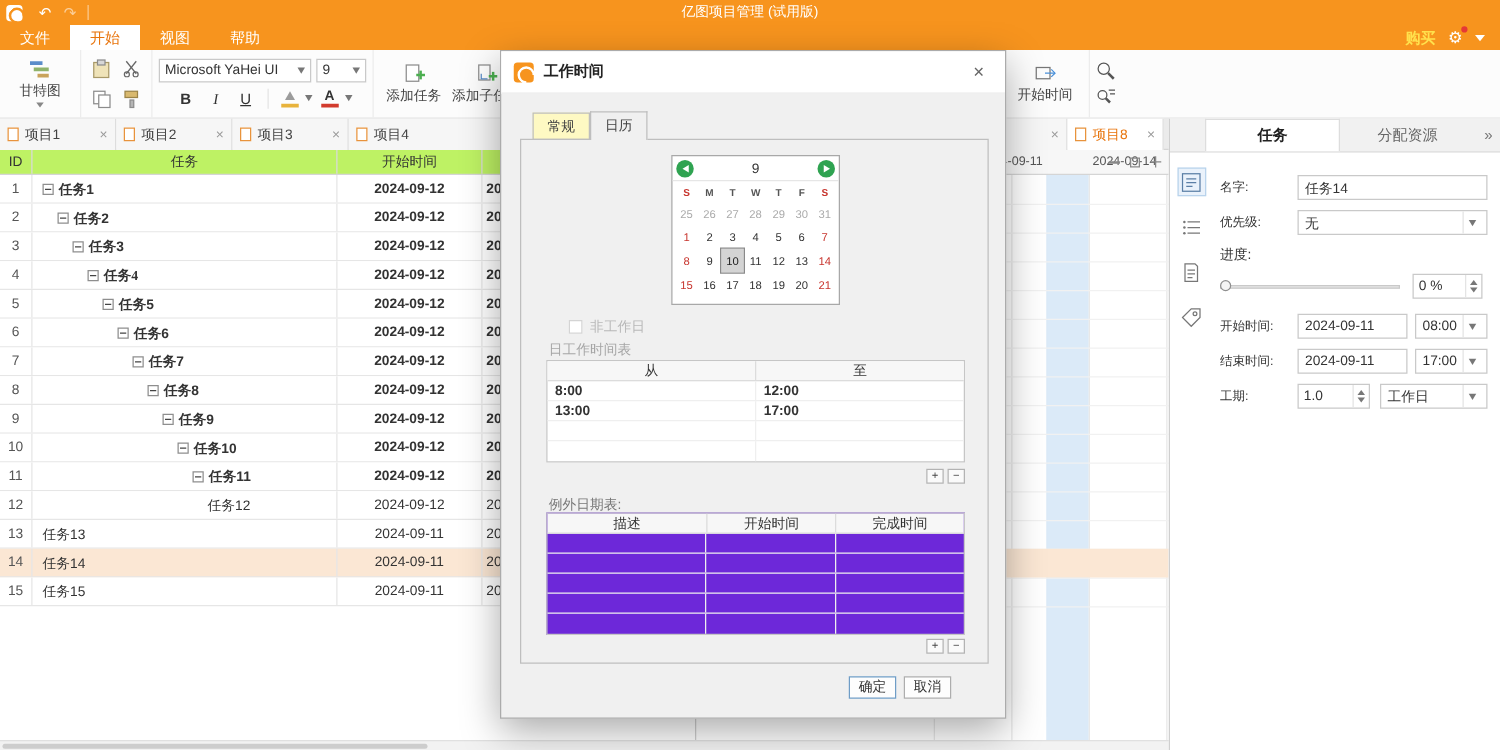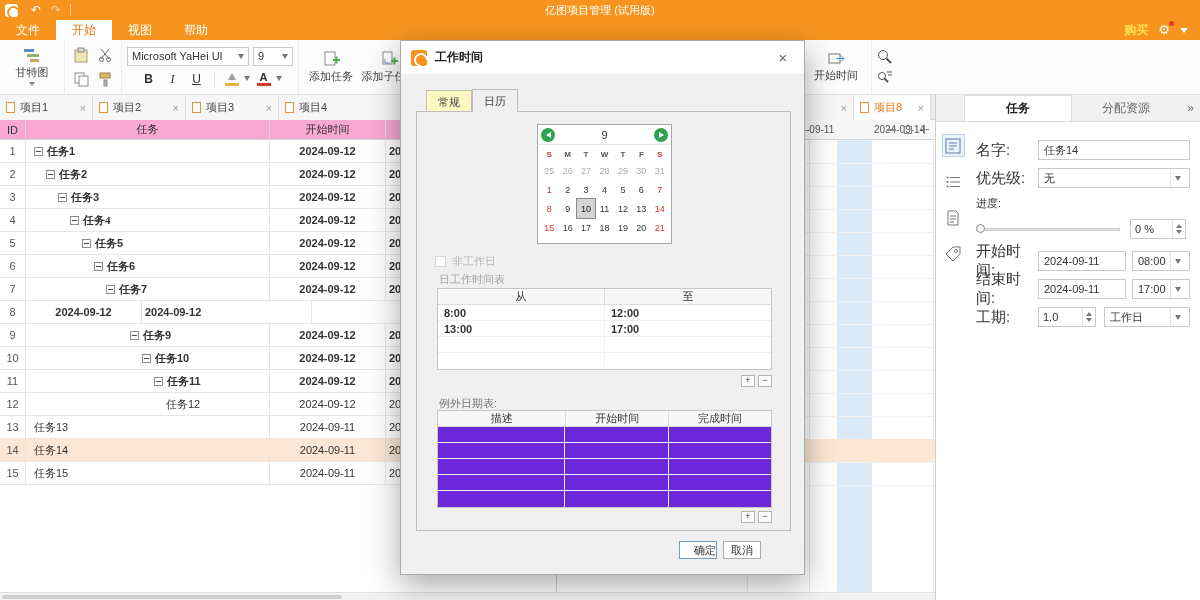--- a/index.html
+++ b/index.html
@@ -50,21 +50,21 @@
 
 #tabstrip{position:absolute;left:0;top:95px;width:935px;height:25px;background:#EBEBEB;border-bottom:1px solid #D6D6D6;display:flex;align-items:stretch;}
 .ptab{height:25px;display:flex;align-items:center;padding:0 6px;background:#F6F6F6;border-right:1px solid #DDD;font-size:11px;color:#444;flex:none;overflow:hidden;}
 .ptab.active{background:#fff;color:#E8740C;}
 .ptab-ic{width:9px;height:11px;border:1px solid #E8933C;margin-right:5px;background:#fff;flex:none;}
 .ptab-lb{white-space:nowrap;overflow:hidden;flex:1;}
 .ptab-x{margin-left:6px;color:#999;font-size:11px;flex:none;}
 
 
 #tasktable{position:absolute;left:0;top:120px;width:556px;height:472px;background:#fff;overflow:hidden;}
-.thead{display:flex;height:20px;background:#f9a8d4;border-bottom:1px solid #D5D5D5;font-size:11px;color:#333;}
+.thead{display:flex;height:20px;background:#bef264;border-bottom:1px solid #D5D5D5;font-size:11px;color:#333;}
 .thead .tcell{display:flex;align-items:center;justify-content:center;border-right:1px solid #D9D9D9;}
 .c-id{width:26px;flex:none;}
 .c-task{width:244px;flex:none;}
 .c-start{width:116px;flex:none;}
 .c-end{width:170px;flex:none;}
 .trow{display:flex;height:23px;border-bottom:1px solid #E6E6E6;font-size:11px;background:#fff;}
 .trow .tcell{border-right:1px solid #E6E6E6;display:flex;align-items:center;overflow:hidden;}
 .trow .c-id{justify-content:center;color:#555;}
 .trow .c-start{justify-content:center;}
 .trow .c-end{padding-left:3px;}
@@ -98,21 +98,21 @@
 #rightpanel{position:absolute;left:935px;top:95px;width:265px;height:505px;background:#fff;border-left:1px solid #CFCFCF;}
 #rp-tabs{height:27px;background:#F1F1F1;display:flex;align-items:stretch;border-bottom:1px solid #DDD;padding-left:28px;}
 .rp-tab{width:108px;display:flex;align-items:center;justify-content:center;font-size:12px;color:#666;}
 .rp-tab.active{background:#fff;color:#222;border:1px solid #DDD;border-bottom:none;font-weight:bold;}
 #rp-collapse{margin-left:auto;color:#777;font-size:12px;padding:0 6px;line-height:27px;}
 #rp-iconstrip{position:absolute;left:0;top:27px;width:34px;bottom:0;display:flex;flex-direction:column;align-items:center;padding-top:12px;gap:13px;}
 .rp-ic{width:23px;height:23px;display:flex;align-items:center;justify-content:center;border:1px solid transparent;}
 .rp-ic.selected{background:#EAF2FB;border-color:#B9D3EC;}
 #rp-fields{position:absolute;left:40px;top:45px;width:214px;}
 .f-row{display:flex;align-items:center;margin-bottom:8px;height:20px;}
-.f-label{width:62px;font-size:15px;color:#333;flex:none;}
+.f-label{width:62px;font-size:10px;color:#333;flex:none;}
 .f-input{flex:1;height:20px;border:1px solid #C9C9C9;background:#fff;font-size:11px;display:flex;align-items:center;padding:0 5px;overflow:hidden;}
 .dd{margin-left:auto;width:14px;height:100%;border-left:1px solid #E4E4E4;display:flex;align-items:center;justify-content:center;flex:none;}
 .dd .chev-down{border-top-color:#777;border-left-width:3px;border-right-width:3px;}
 .prog-label{font-size:11px;color:#333;margin-bottom:8px;}
 .slider-row{display:flex;align-items:center;margin-bottom:12px;}
 .slider{position:relative;width:144px;height:14px;margin-right:10px;}
 .slider .track{position:absolute;left:0;right:0;top:6px;height:3px;background:#E6E6E6;border:1px solid #C9C9C9;}
 .slider .thumb{position:absolute;left:0;top:2px;width:9px;height:9px;background:#F5F5F5;border:1px solid #8F8F8F;border-radius:50%;}
 .spin{height:20px;border:1px solid #C9C9C9;background:#fff;display:flex;align-items:center;font-size:11px;padding-left:4px;}
 .spin .arrows{margin-left:auto;width:13px;height:100%;border-left:1px solid #E4E4E4;display:flex;flex-direction:column;align-items:center;justify-content:center;gap:2px;flex:none;}
@@ -144,21 +144,21 @@
 .tri-l{width:0;height:0;border-top:3px solid transparent;border-bottom:3px solid transparent;border-right:5px solid #fff;}
 .tri-r{width:0;height:0;border-top:3px solid transparent;border-bottom:3px solid transparent;border-left:5px solid #fff;}
 #cal-month{font-size:11px;color:#333;}
 #cal-grid{display:grid;grid-template-columns:repeat(7,1fr);grid-template-rows:14px repeat(4,19px);padding:2px 2px;}
 .cal-cell{display:flex;align-items:center;justify-content:center;font-size:9px;color:#333;}
 .cal-cell.cal-head{color:#555;font-weight:bold;font-size:8px;}
 .cal-cell.cal-head.red{color:#C8362F;}
 .cal-cell.muted{color:#ABABAB;}
 .cal-cell.red{color:#C8362F;}
 .cal-cell.selected{background:#D4D4D4;outline:1px solid #8A8A8A;color:#222;}
-#dlg-nonwork{position:absolute;left:18px;top:140px;margin-bottom:16px;}
+#dlg-nonwork{position:absolute;left:38px;top:140px;margin-bottom:16px;}
 #dlg-nonwork .cb{width:11px;height:11px;}
 #sched-label{position:absolute;left:22px;top:160px;font-size:11px;color:#A6A6A6;}
 #sched-table{position:absolute;left:20px;top:176px;width:335px;background:#fff;border:1px solid #C6C6C6;}
 .s-head,.e-head{display:flex;height:16px;background:#F7F7F7;border-bottom:1px solid #DCDCDC;}
 .s-hcell,.e-hcell{display:flex;align-items:center;justify-content:center;font-size:11px;color:#333;border-right:1px solid #DCDCDC;}
 .s-hcell{flex:1;}
 .s-hcell:last-child,.e-hcell:last-child{border-right:none;}
 .s-row,.e-row{display:flex;height:16px;border-bottom:1px solid #EFEFEF;font-weight:bold;}
 .s-row:last-child,.e-row:last-child{border-bottom:none;}
 .s-cell,.e-cell{font-size:11px;display:flex;align-items:center;padding-left:6px;border-right:1px solid #EFEFEF;color:#333;}
@@ -167,21 +167,21 @@
 .e-hcell.w1,.e-cell.w1{flex:1.25;}
 .e-hcell.w2,.e-cell.w2{flex:1;}
 .pm-row{position:absolute;left:20px;width:335px;display:flex;gap:3px;justify-content:flex-end;}
 #sched-pm{top:263px;}
 #exc-pm{top:399px;}
 .pm-btn{width:14px;height:12px;border:1px solid #B3B3B3;background:#FAFAFA;font-size:9px;line-height:9px;text-align:center;color:#444;}
 #exc-label{position:absolute;left:22px;top:284px;font-size:11px;color:#777;}
 #exc-table{position:absolute;left:20px;top:298px;width:335px;background:#6d28d9;border:1px solid #C6C6C6;}
 #dlg-buttons{position:absolute;right:43px;bottom:15px;display:flex;gap:6px;}
 .dlg-btn{width:38px;height:18px;font-size:11px;border:1px solid #ADADAD;background:#FDFDFD;color:#333;text-align:center;line-height:16px;}
-#btn-ok{border-color:#6F9DC6;text-align:right;}
+#btn-ok{border-color:#6F9DC6;}
 
 svg{display:block;}
 </style>
 </head>
 <body>
 
 <div id="titlebar">
   <div id="logo"></div>
   <div class="tbtn">↶</div>
   <div class="tbtn dim">↷</div>
@@ -448,20 +448,24 @@
         <div class="tcell c-id">7</div>
         <div class="tcell c-task" style="padding-left: 80px;">
           <div class="expander"></div>
           <div class="tname">任务7</div>
         </div>
         <div class="tcell c-start">2024-09-12</div>
         <div class="tcell c-end">2024-09-12</div>
       </div>
       <div class="trow parent">
         <div class="tcell c-id">8</div>
+        <div class="tcell c-task" style="padding-left: 92px;">
+          <div class="expander"></div>
+          <div class="tname">任务8</div>
+        </div>
         <div class="tcell c-start">2024-09-12</div>
         <div class="tcell c-end">2024-09-12</div>
       </div>
       <div class="trow parent">
         <div class="tcell c-id">9</div>
         <div class="tcell c-task" style="padding-left: 104px;">
           <div class="expander"></div>
           <div class="tname">任务9</div>
         </div>
         <div class="tcell c-start">2024-09-12</div>

